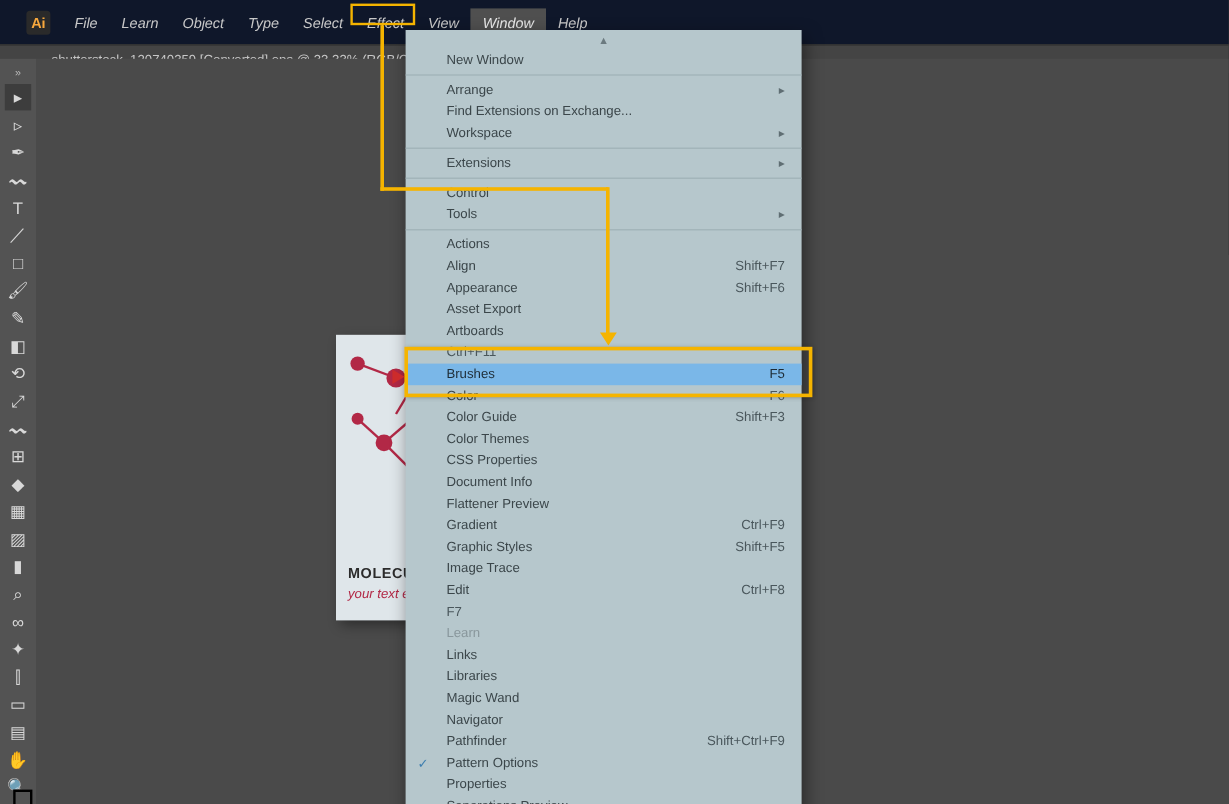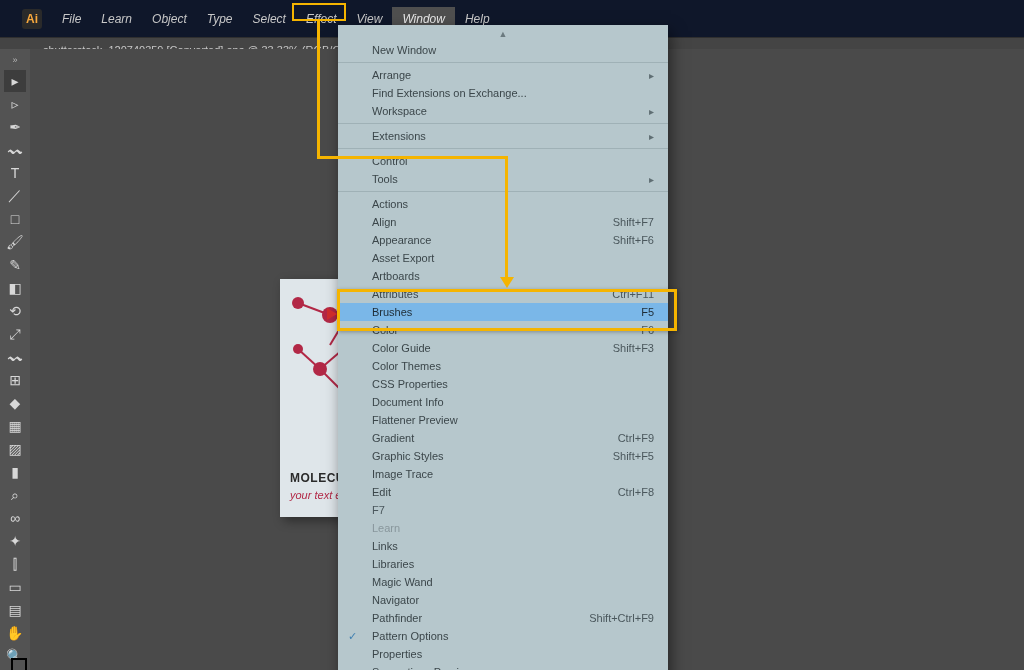--- a/index.html
+++ b/index.html
@@ -184,21 +184,20 @@
         <span class="lbl">Appearance</span>
         <span class="sc">Shift+F6</span>
       </div>
       <div class="dd-item">
         <span class="lbl">Asset Export</span>
       </div>
       <div class="dd-item">
         <span class="lbl">Artboards</span>
       </div>
       <div class="dd-item">
-        <span class="lbl">Attributes</span>
         <span class="sc">Ctrl+F11</span>
       </div>
       <div class="dd-item highlight">
         <span class="lbl">Brushes</span>
         <span class="sc">F5</span>
       </div>
       <div class="dd-item">
         <span class="lbl">Color</span>
         <span class="sc">F6</span>
       </div>

